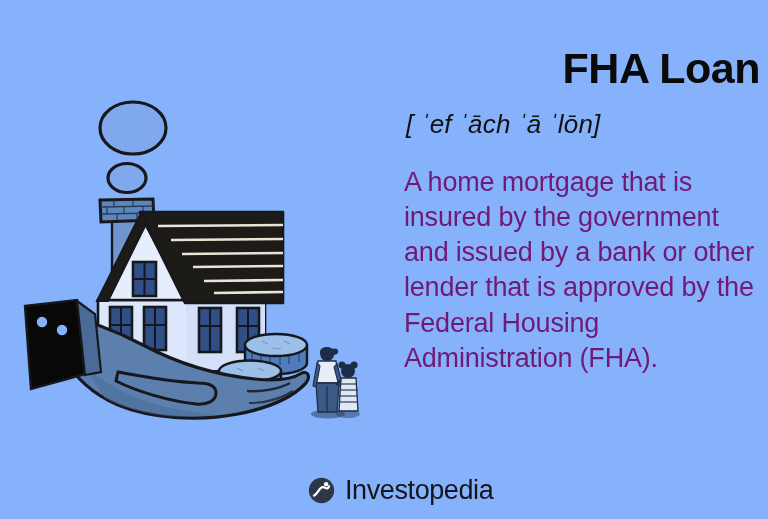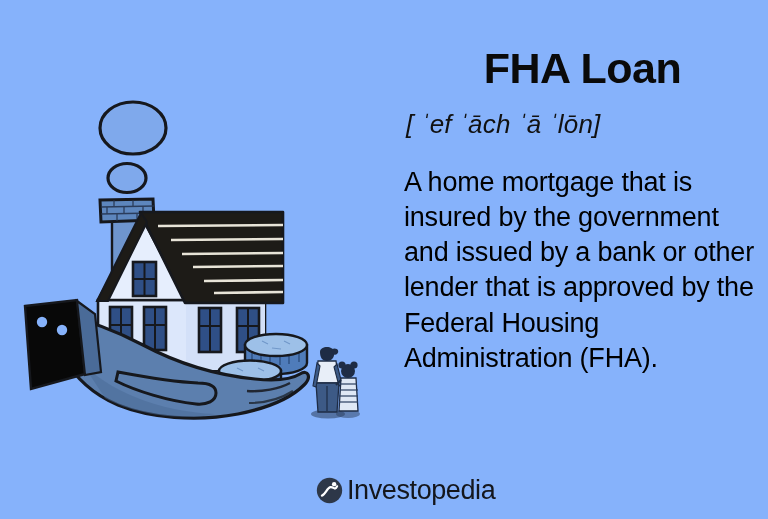--- a/index.html
+++ b/index.html
@@ -36,45 +36,45 @@
     top: 46px;
     width: 356px;
   }
   #title {
     font-size: 43px;
     font-weight: bold;
     color: #0a0a0a;
     letter-spacing: -0.5px;
     line-height: 1.05;
     margin: 0 0 0 1px;
-    text-align: center;
+    text-align: right;
   }
   #pronunciation {
     font-style: italic;
     font-size: 26px;
     color: #111111;
     margin: 18px 0 0 2px;
     letter-spacing: 0.2px;
   }
   #definition {
     font-size: 27px;
-    color: #000000;
+    color: #701a75;
     line-height: 1.30;
     margin: 25px 0 0 0;
     letter-spacing: -0.2px;
   }
 
   
   #logo {
     position: absolute;
-    left: 316px;
+    left: 308px;
     top: 477px;
     display: flex;
     align-items: center;
-    gap: 4px;
+    gap: 10px;
   }
   #logo-mark {
     width: 27px;
     height: 27px;
     flex: 0 0 auto;
   }
   #logo-text {
     font-size: 27px;
     color: #14161c;
     letter-spacing: -0.4px;

